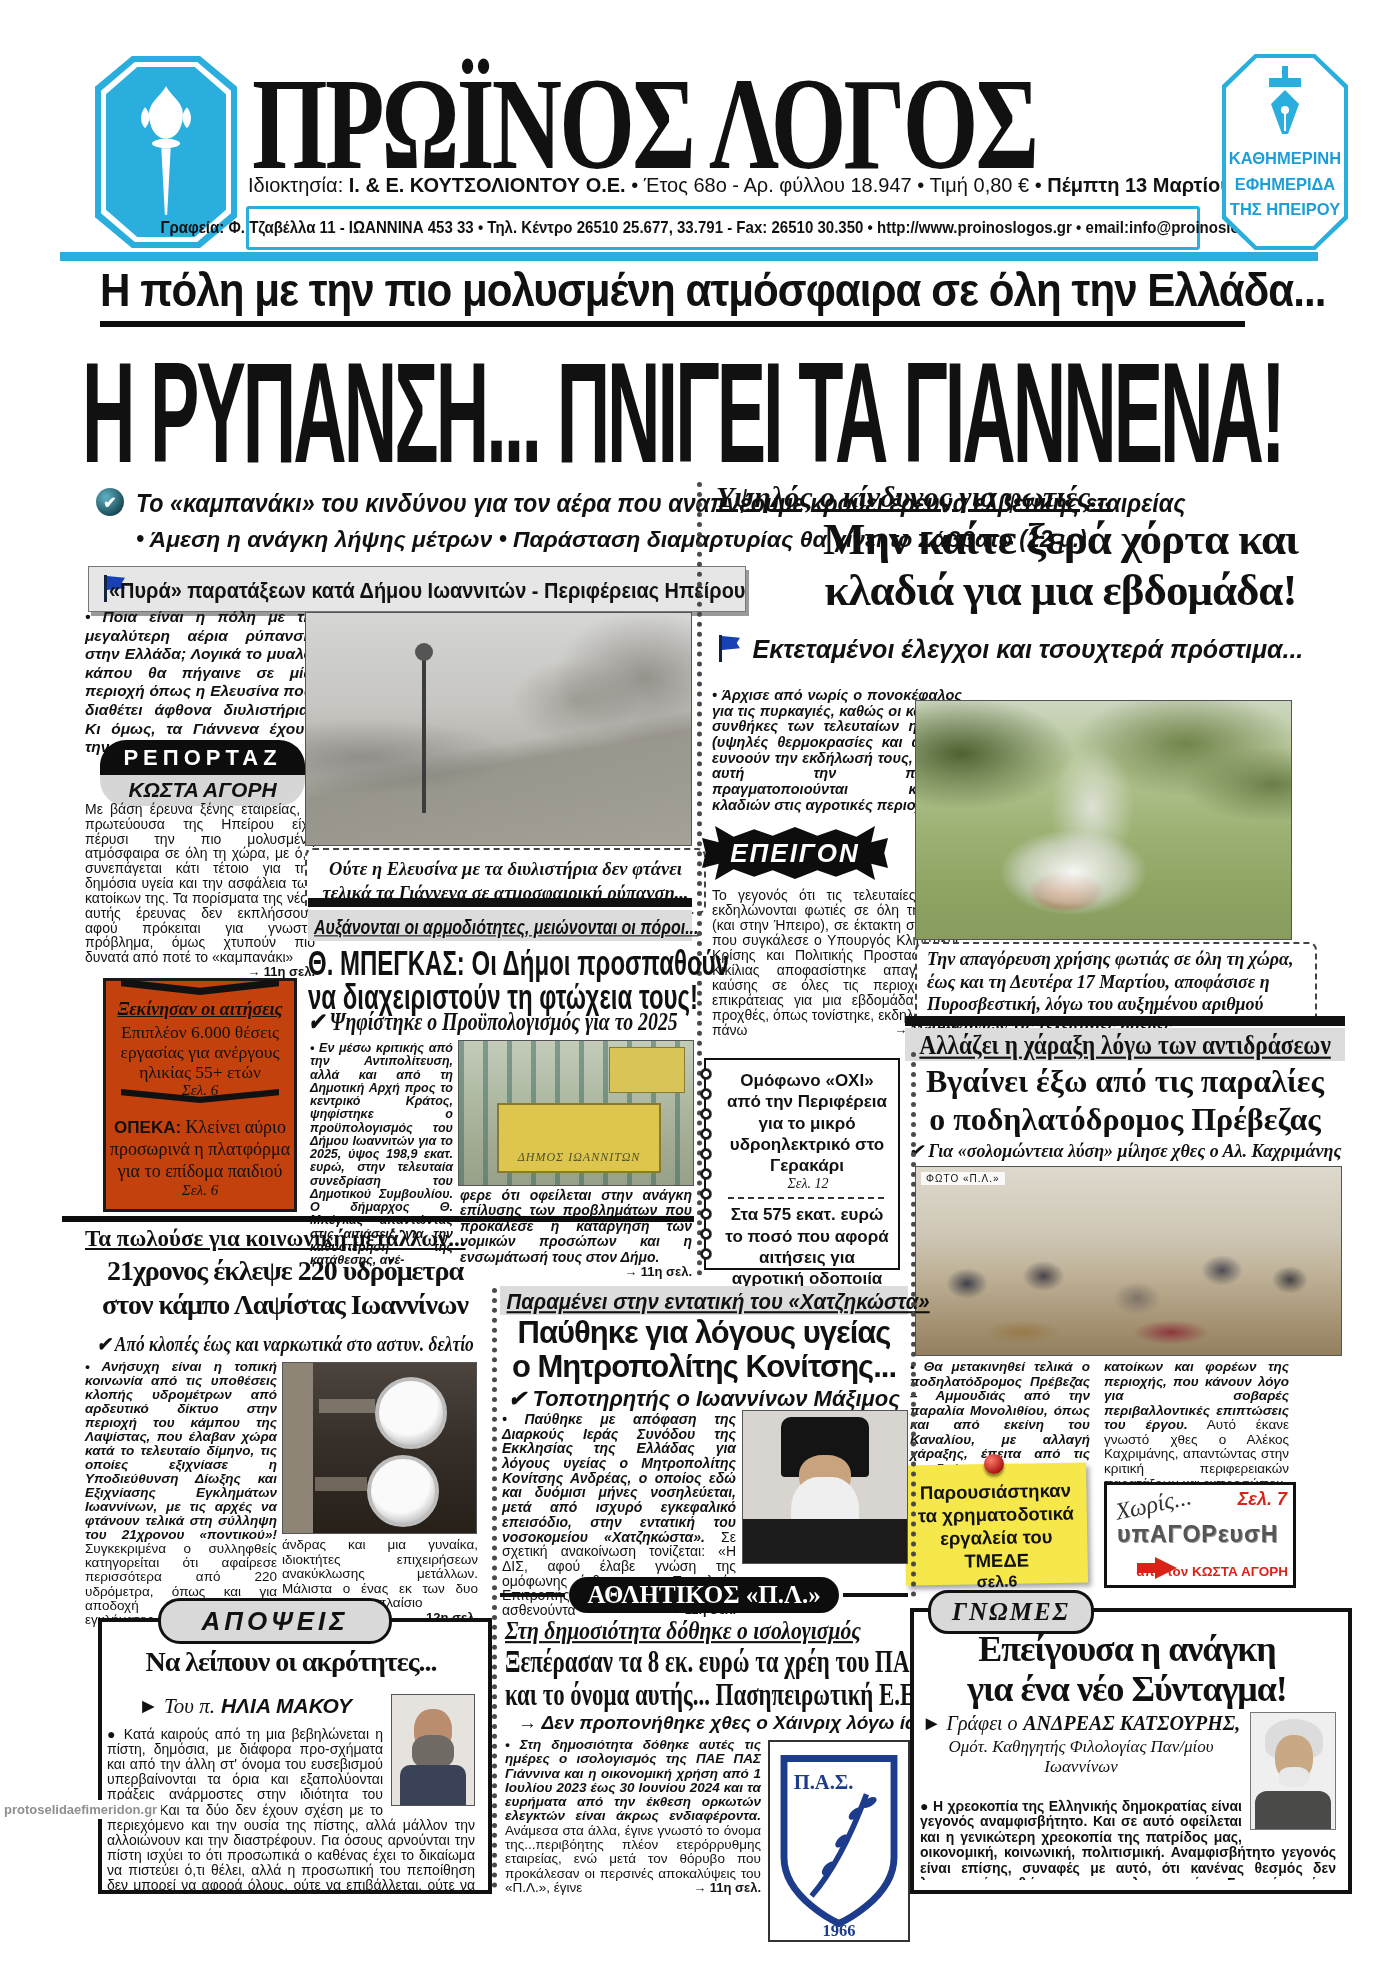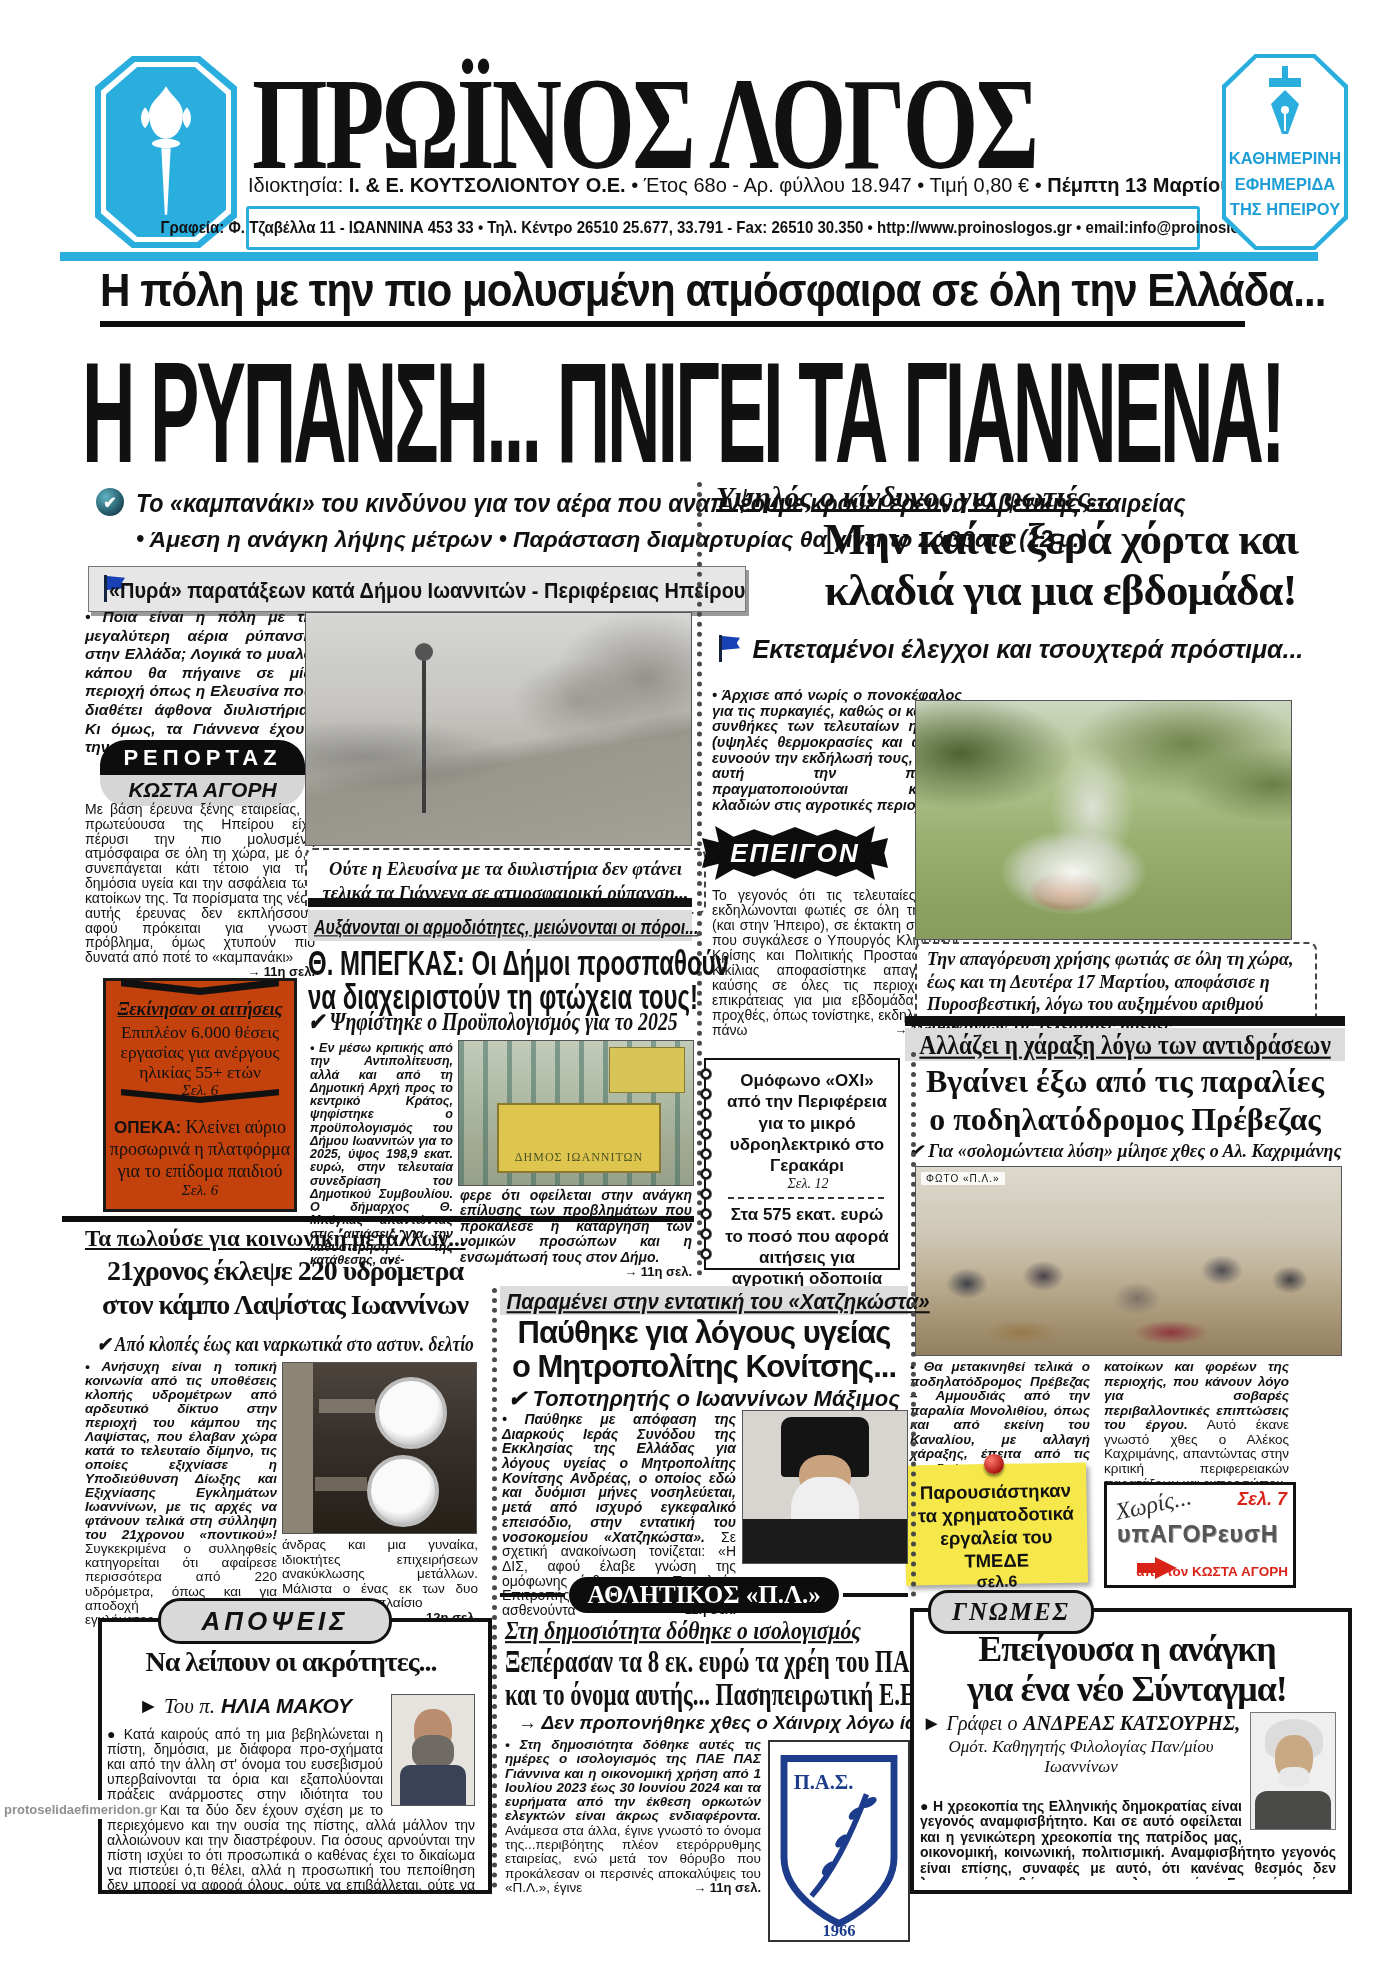--- a/index.html
+++ b/index.html
@@ -221,21 +221,21 @@
     </div>
   </div>
   <div class="abs ser b i ctr nw" style="left:308px;top:1008px;width:384px;">
     <span class="scale nw" style="font-size:22px;transform:scale(0.9,1.1);">✔ Ψηφίστηκε ο Προϋπολογισμός για το 2025</span>
   </div>
   <div class="abs b i jst" style="left:310px;top:1042px;width:143px;font-size:12.5px;line-height:1.06;">• Εν μέσω κριτικής από την Αντιπολίτευση, αλλά και από τη Δημοτική Αρχή προς το κεντρικό Κράτος, ψηφίστηκε ο προϋπολογισμός του Δήμου Ιωαννιτών για το 2025, ύψος 198,9 εκατ. ευρώ, στην τελευταία συνεδρίαση του Δημοτικού Συμβουλίου. Ο δήμαρχος Θ. Μπέγκας απαντώντας στις αιτιάσεις για την καθυστέρηση της κατάθεσης, ανέ-</div>
   <div class="ph" style="left:458px;top:1040px;width:234px;height:144px;border:1px solid #555;
        background:
          repeating-linear-gradient(90deg, rgba(60,105,95,.5) 0 5px, transparent 5px 24px),
          linear-gradient(180deg,#c3cbb9 0%,#b1bca6 35%,#a3ab93 70%,#97a088 100%);">
-    <div class="abs" style="left:38px;top:62px;width:160px;height:66px;background:#dec64e;border:2px solid #8a7a30;display:flex;align-items:flex-end;justify-content:center;">
+    <div class="abs" style="left:38px;top:62px;width:160px;height:66px;background:#dec64e;border:2px solid #8a7a30;display:flex;align-items:flex-end;justify-content:center;font-style:italic;">
       <span class="ser" style="font-size:12px;color:#4c5226;letter-spacing:1px;margin-bottom:6px;">ΔΗΜΟΣ ΙΩΑΝΝΙΤΩΝ</span>
     </div>
     <div class="abs" style="left:150px;top:6px;width:74px;height:44px;background:#d9c457;border:1px solid #8a7a30;"></div>
   </div>
   <div class="abs b i jst" style="left:460px;top:1188px;width:232px;font-size:14px;line-height:1.1;">
     <span>φερε ότι οφείλεται στην ανάγκη επίλυσης των προβλημάτων που προκάλεσε η κατάργηση των νομικών προσώπων και η ενσωμάτωσή τους στον Δήμο.</span>
     <span class="jump">→ 11η σελ.</span>
   </div>
 
   <div class="abs shadowbar" style="left:905px;top:1016px;width:440px;height:10px;"></div>

